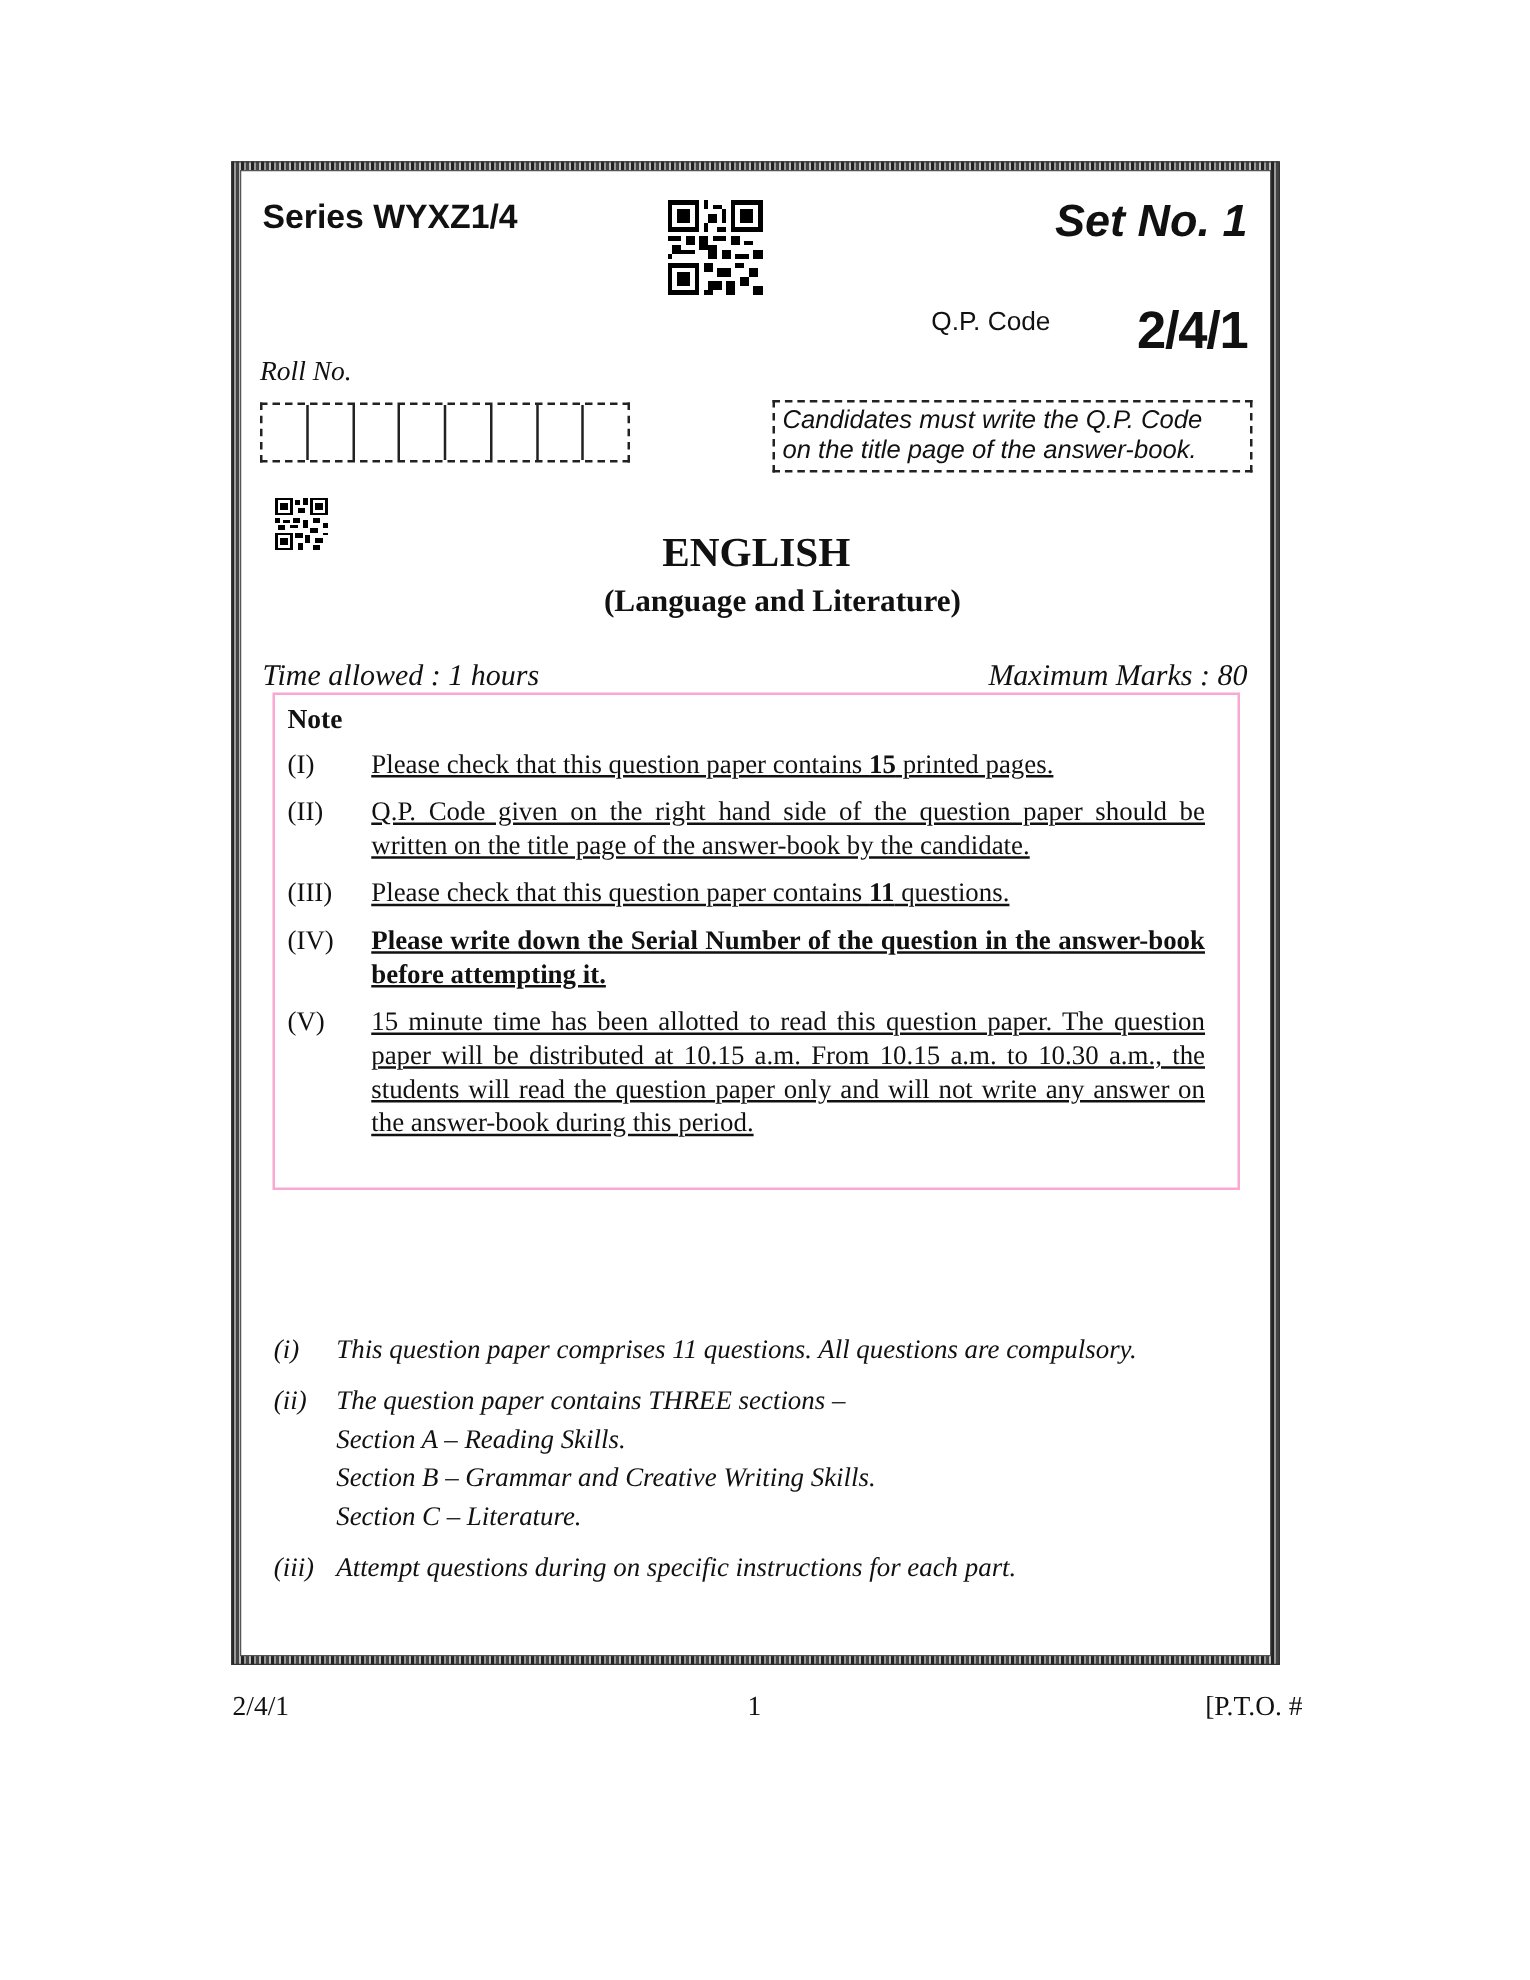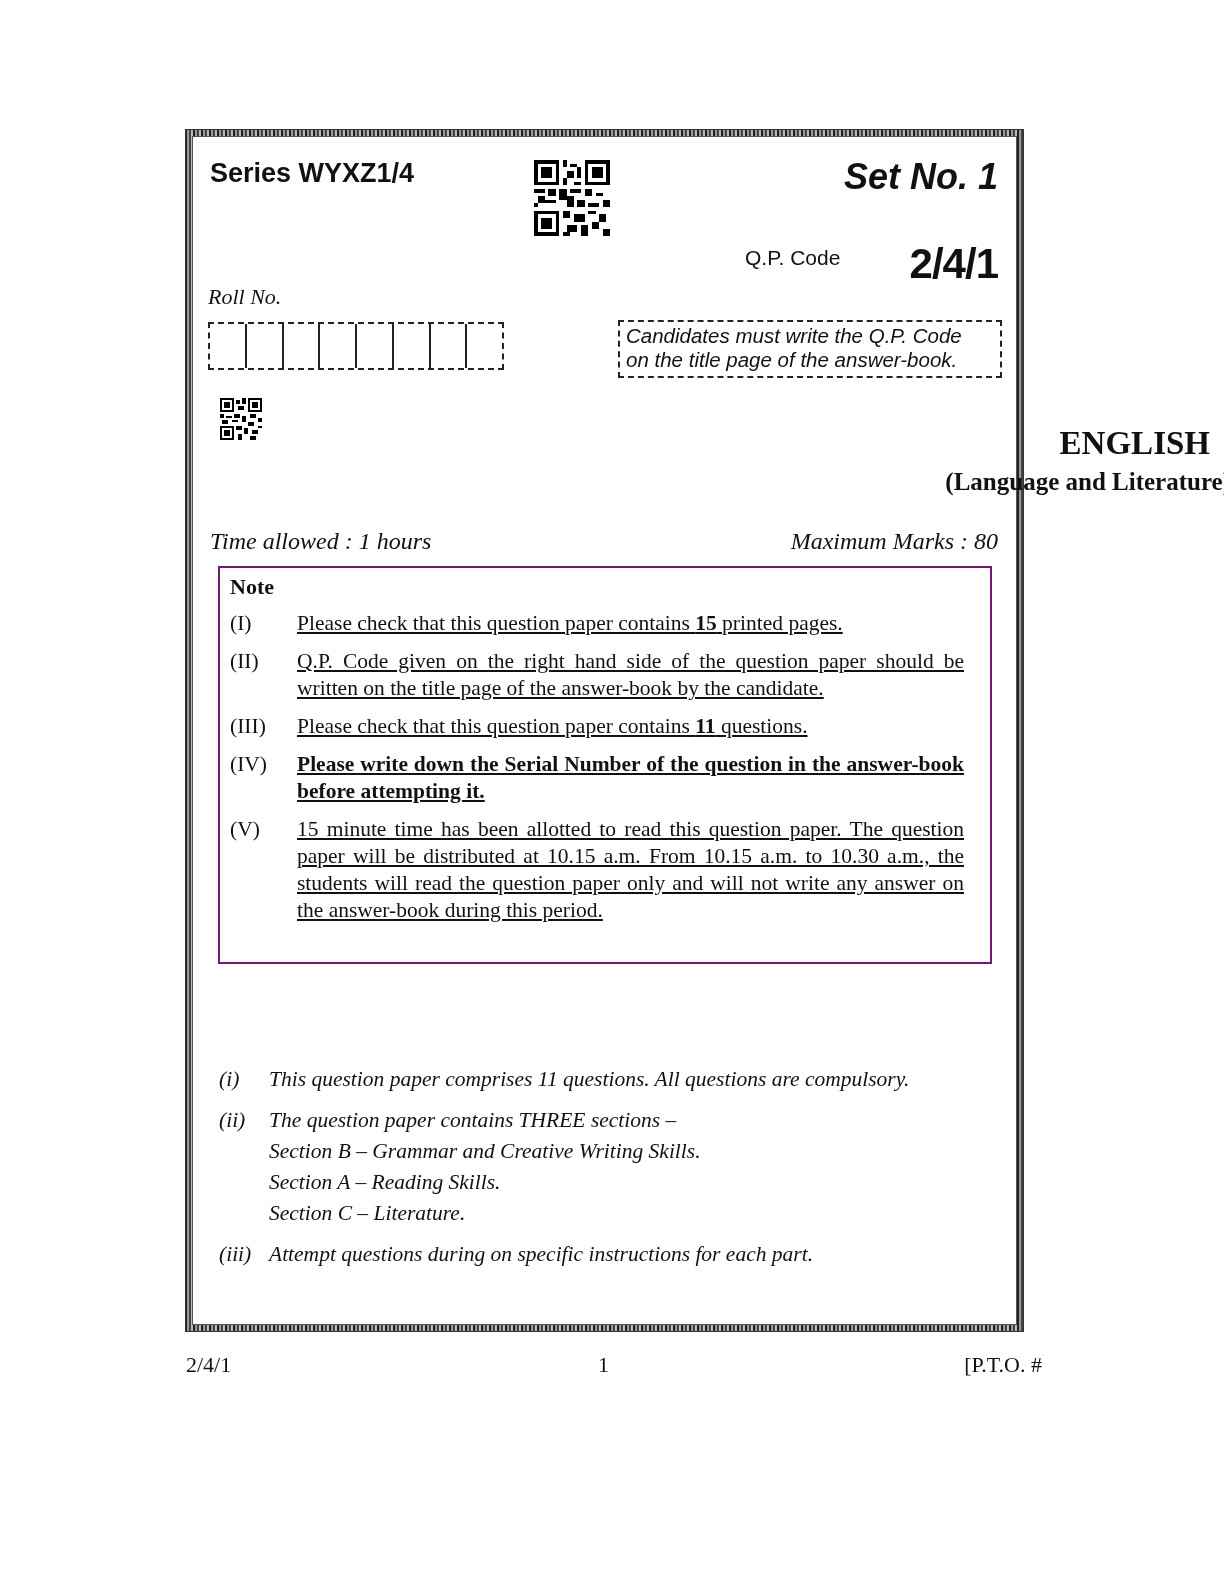--- a/index.html
+++ b/index.html
@@ -28,29 +28,29 @@
 
   .rollno-label { left: 208px; top: 284px; font-size: 22px; font-style: italic; }
   .rollno-boxes { left: 208px; top: 322px; width: 296px; height: 48px; box-sizing: border-box;
     border: 2px dashed #222; display: flex; }
   .rollno-cell { flex: 1; border-left: 2px solid #222; }
   .rollno-cell:first-child { border-left: none; }
 
   .notice { left: 618px; top: 320px; width: 384px; height: 58px; box-sizing: border-box;
     border: 2px dashed #222; padding: 2px 6px; font-size: 20.5px; font-style: italic; line-height: 24px; }
 
-  .title { left: 0; width: 1210px; text-align: right; font-weight: bold; }
+  .title { left: 0; width: 1210px; text-align: center; font-weight: bold; }
   .title-1 { top: 425px; font-size: 33px; }
   .title-2 { top: 468px; font-size: 25px; margin-left: 21px; }
 
   .time { left: 210px; top: 528px; font-size: 24px; font-style: italic; }
   .marks { right: 226px; top: 528px; font-size: 24px; font-style: italic; }
 
-  .notebox { left: 218px; top: 566px; width: 774px; height: 398px; box-sizing: border-box;
-    border: 2px solid #701a75; padding: 6px 26px 0 10px; }
+  .notebox { left: 218px; top: 554px; width: 774px; height: 398px; box-sizing: border-box;
+    border: 2px solid #f9a8d4; padding: 6px 26px 0 10px; }
   .note-head { font-size: 22px; font-weight: bold; margin-bottom: 10px; }
   .note-item { display: flex; font-size: 21.5px; line-height: 27px; margin-bottom: 11px; }
   .note-num { width: 67px; flex: none; }
   .note-text { flex: 1; text-align: justify; text-decoration: underline; }
   .note-text.bold { font-weight: bold; }
 
   .gi-head { left: 219px; top: 992px; font-size: 22px; font-style: italic; font-weight: bold; line-height: 31px; }
   .gi-list { left: 219px; top: 1064px; width: 772px; font-size: 21.5px; font-style: italic; }
   .gi-item { display: flex; line-height: 31px; margin-bottom: 10px; }
   .gi-num { width: 50px; flex: none; }
@@ -202,22 +202,22 @@
 
 <div class="abs serif gi-list">
   <div class="gi-item">
     <span class="gi-num">(i)</span>
     <span class="gi-text">This question paper comprises 11 questions. All questions are compulsory.</span>
   </div>
   <div class="gi-item">
     <span class="gi-num">(ii)</span>
     <span class="gi-text">
       <span class="gi-sub">The question paper contains THREE sections –</span>
+      <span class="gi-sub">Section A – Reading Skills.</span>
       <span class="gi-sub">Section B – Grammar and Creative Writing Skills.</span>
-      <span class="gi-sub">Section A – Reading Skills.</span>
       <span class="gi-sub">Section C – Literature.</span>
     </span>
   </div>
   <div class="gi-item">
     <span class="gi-num">(iii)</span>
     <span class="gi-text">Attempt questions during on specific instructions for each part.</span>
   </div>
 </div>
 
 <div class="abs serif footer footer-left">2/4/1</div>

